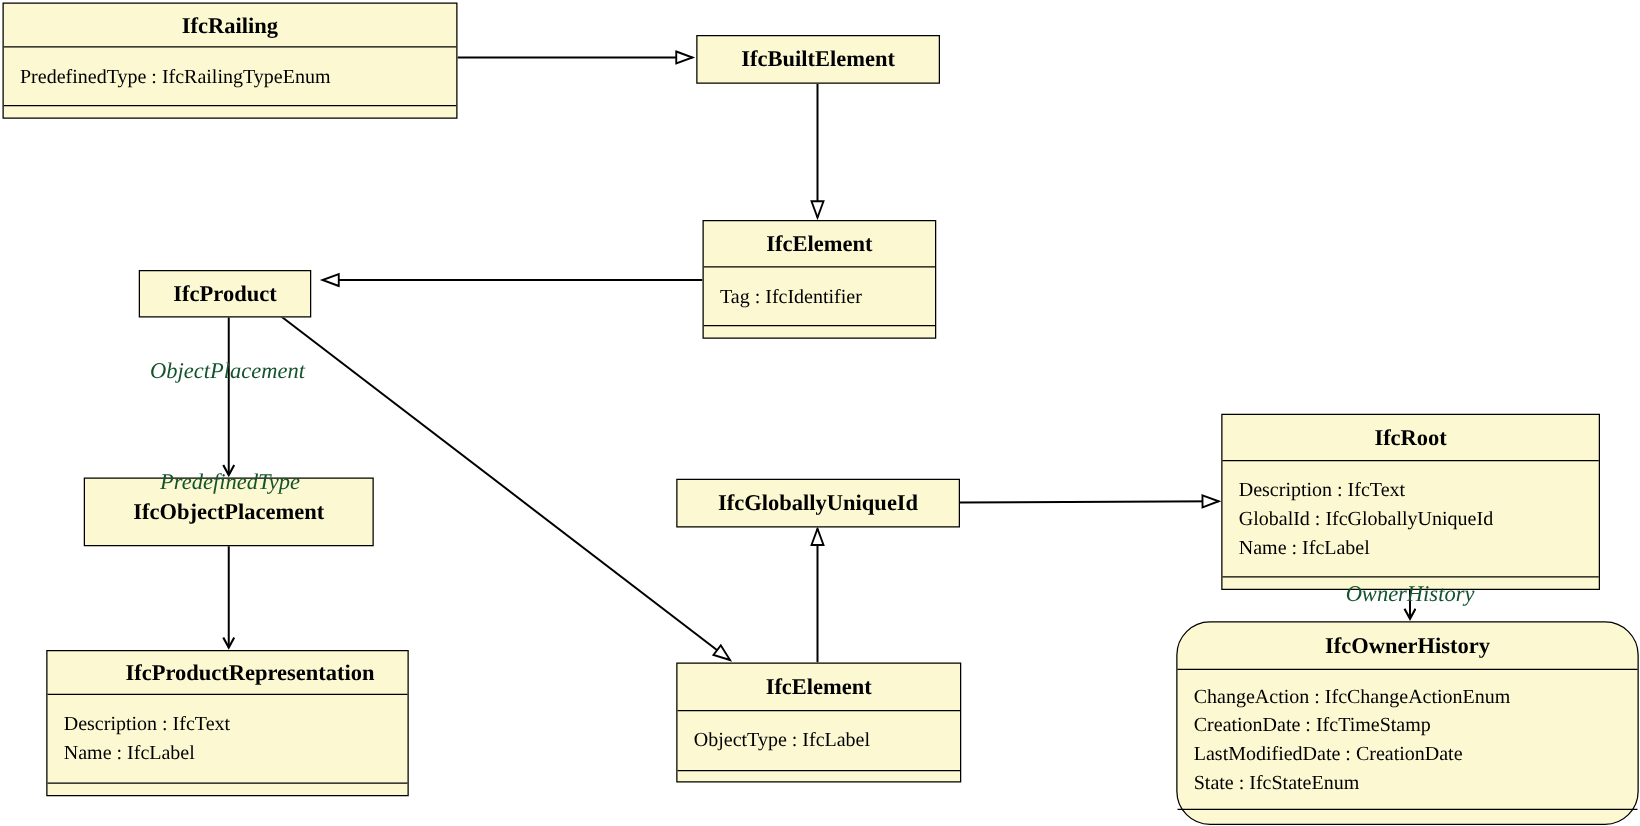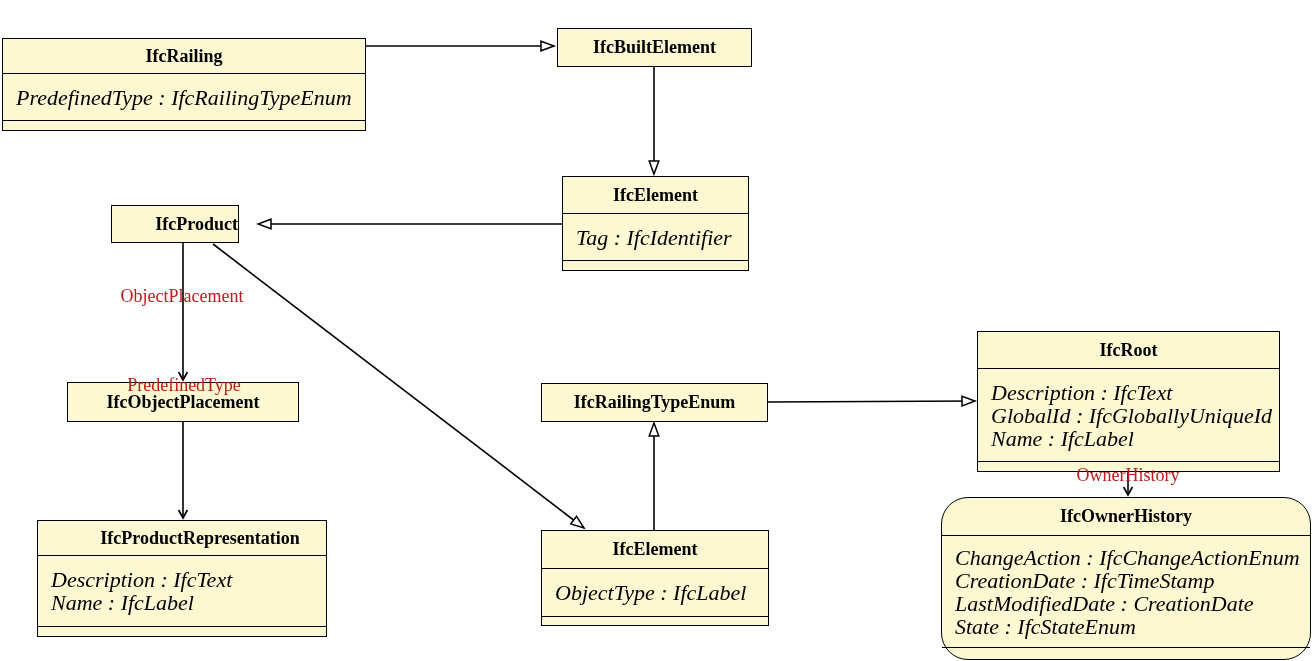--- a/index.html
+++ b/index.html
@@ -41,38 +41,38 @@
   .uml-class.single .uml-title { flex: 1 1 auto; }
   .uml-attrs {
     border-top: 1.4px solid #000000;
     flex: 0 0 auto;
     display: flex;
     flex-direction: column;
     justify-content: center;
     padding: 4px 0 4px 13px;
   }
   .uml-attr {
-    font-size: 22px;
+    font-size: 16px;
     line-height: 23px;
     white-space: nowrap;
-    font-style: italic;
   }
   .uml-empty {
     border-top: 1.4px solid #000000;
     flex: 1 1 auto;
     min-height: 13px;
   }
   .edge-label {
     position: absolute;
     transform: translateX(-50%);
     font-size: 18px;
     line-height: 18px;
-    color: #b91c1c;
+    color: #14532d;
     white-space: nowrap;
     z-index: 5;
+    font-style: italic;
   }
   .uml-class { z-index: 2; }
 </style>
 </head>
 <body>
 
 <div id="canvas">
 
   <svg id="edge-layer" viewBox="0 0 1312 661" xmlns="http://www.w3.org/2000/svg">
     <defs>
@@ -88,59 +88,59 @@
     <line x1="654" y1="67" x2="654" y2="174" stroke="#000000" stroke-width="1.6" marker-end="url(#gen)"></line>
     <line x1="562" y1="224" x2="258" y2="224" stroke="#000000" stroke-width="1.6" marker-end="url(#gen)"></line>
     <line x1="183" y1="243" x2="183" y2="380" stroke="#000000" stroke-width="1.6" marker-end="url(#arr)"></line>
     <line x1="183" y1="421" x2="183" y2="518" stroke="#000000" stroke-width="1.6" marker-end="url(#arr)"></line>
     <line x1="213" y1="244" x2="584" y2="528" stroke="#000000" stroke-width="1.6" marker-end="url(#gen)"></line>
     <line x1="654" y1="530" x2="654" y2="423" stroke="#000000" stroke-width="1.6" marker-end="url(#gen)"></line>
     <line x1="768" y1="402" x2="975" y2="401" stroke="#000000" stroke-width="1.6" marker-end="url(#gen)"></line>
     <line x1="1128" y1="472" x2="1128" y2="495" stroke="#000000" stroke-width="1.6" marker-end="url(#arr)"></line>
   </svg>
 
-  <div class="uml-class" style="left:2px; top:2px; width:364px; height:93px;margin-top:36px;">
+  <div class="uml-class" style="left:2px; top:2px; width:364px; height:93px;">
     <div class="uml-title" style="height:34px;">IfcRailing</div>
     <div class="uml-attrs" style="height:38px;">
       <div class="uml-attr">PredefinedType : IfcRailingTypeEnum</div>
     </div>
     <div class="uml-empty"></div>
   </div>
 
   <div class="uml-class single" style="left:557px; top:28px; width:195px; height:39px;">
     <div class="uml-title">IfcBuiltElement</div>
   </div>
 
   <div class="uml-class" style="left:562px; top:176px; width:187px; height:95px;">
     <div class="uml-title" style="height:36px;">IfcElement</div>
     <div class="uml-attrs" style="height:38px;">
       <div class="uml-attr">Tag : IfcIdentifier</div>
     </div>
     <div class="uml-empty"></div>
   </div>
 
-  <div class="uml-class single" style="left:111px; top:205px; width:128px; height:38px;align-items:flex-end;">
+  <div class="uml-class single" style="left:111px; top:216px; width:138px; height:38px;">
     <div class="uml-title">IfcProduct</div>
   </div>
 
-  <div class="uml-class single" style="left:67px; top:382px; width:232px; height:40px;">
+  <div class="uml-class single" style="left:67px; top:382px; width:232px; height:55px;">
     <div class="uml-title">IfcObjectPlacement</div>
   </div>
 
   <div class="uml-class" style="left:37px; top:520px; width:290px; height:117px;">
     <div class="uml-title" style="height:34px;padding-left:36px;">IfcProductRepresentation</div>
     <div class="uml-attrs" style="height:62px;">
       <div class="uml-attr">Description : IfcText</div>
       <div class="uml-attr">Name : IfcLabel</div>
     </div>
     <div class="uml-empty"></div>
   </div>
 
   <div class="uml-class single" style="left:541px; top:383px; width:227px; height:39px;">
-    <div class="uml-title">IfcRailingTypeEnum</div>
+    <div class="uml-title">IfcGloballyUniqueId</div>
   </div>
 
   <div class="uml-class" style="left:541px; top:530px; width:228px; height:96px;">
     <div class="uml-title" style="height:37px;">IfcElement</div>
     <div class="uml-attrs" style="height:39px;">
       <div class="uml-attr">ObjectType : IfcLabel</div>
     </div>
     <div class="uml-empty"></div>
   </div>
 

